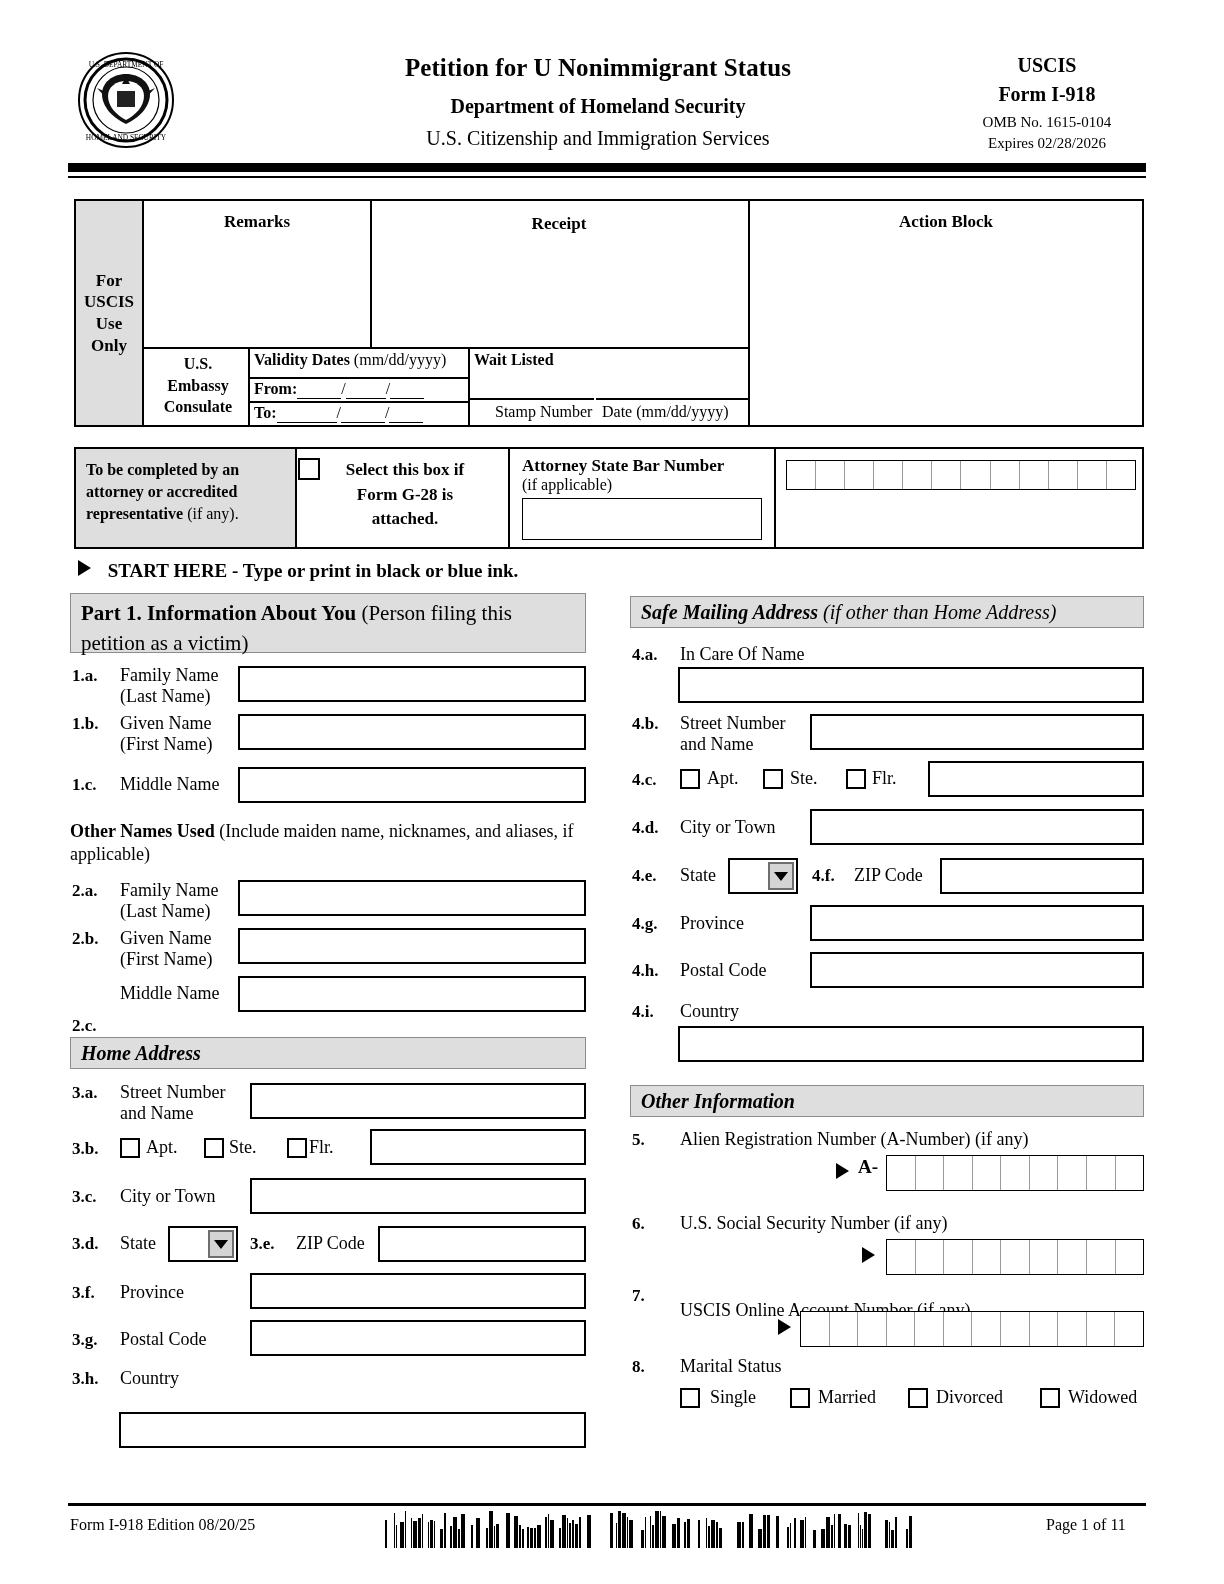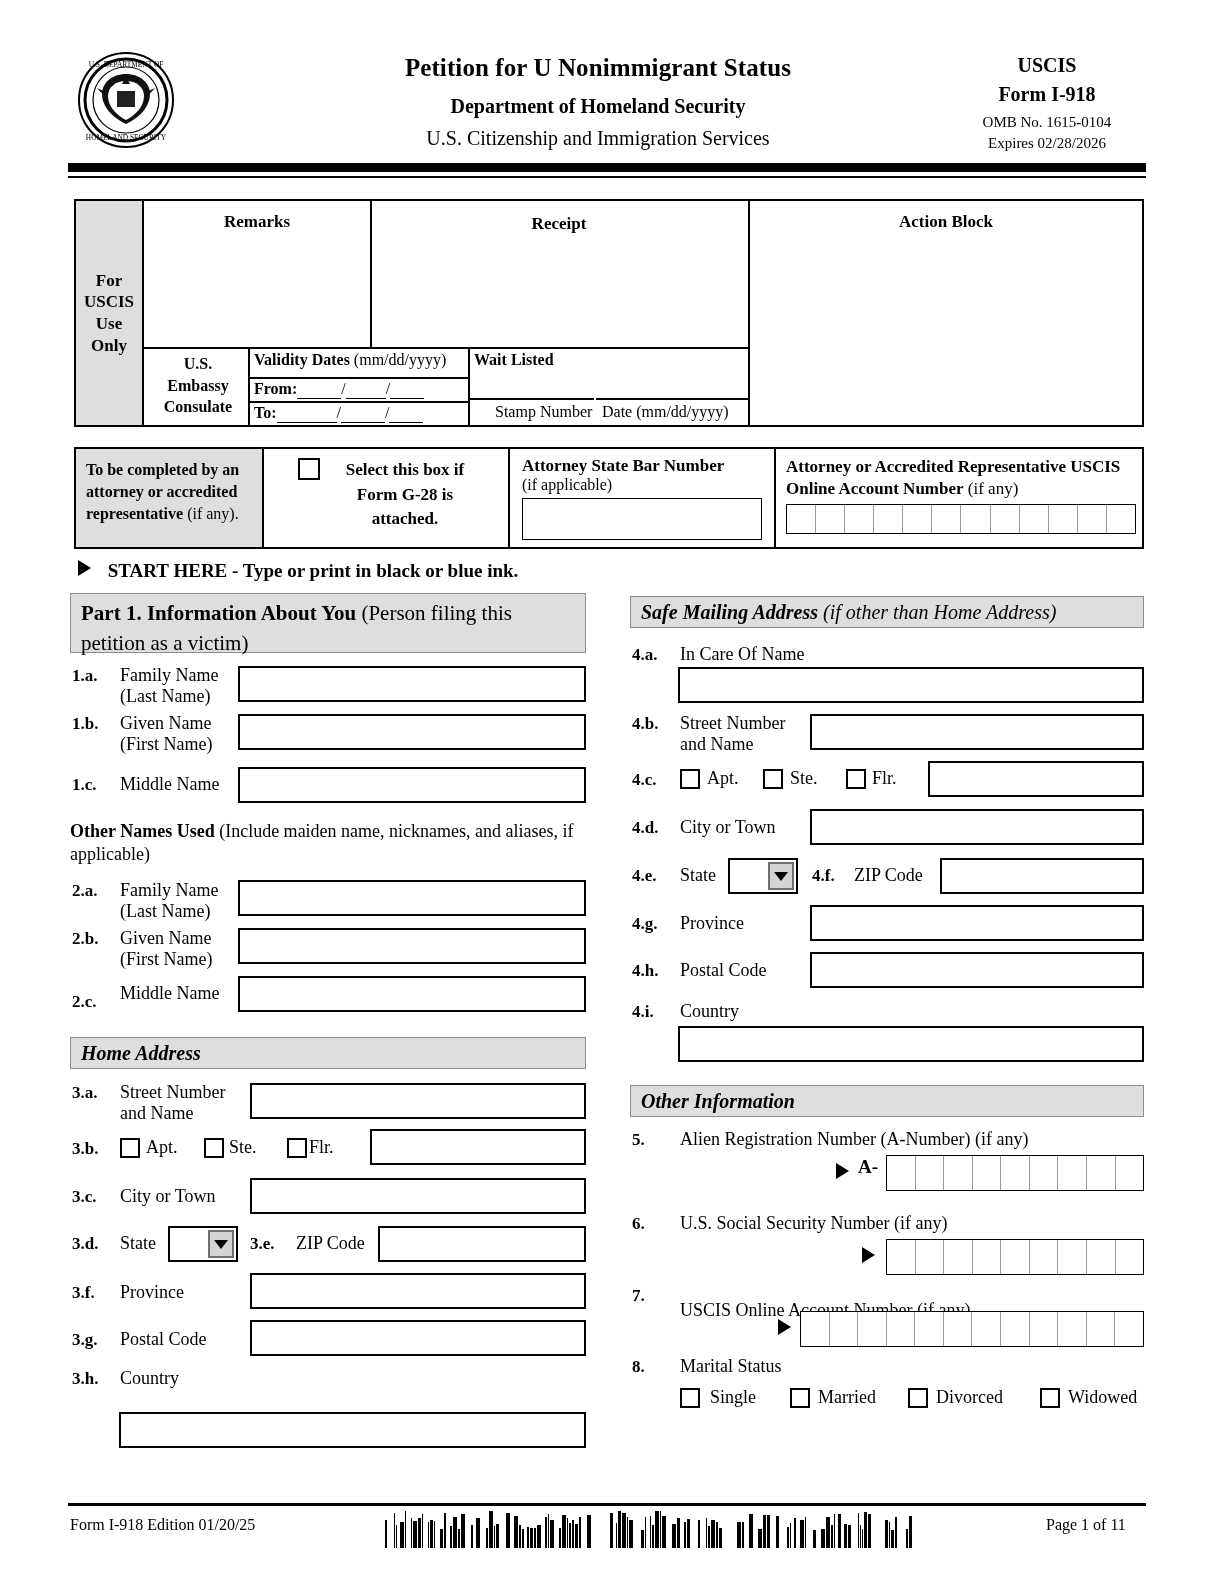--- a/index.html
+++ b/index.html
@@ -35,21 +35,21 @@
   .hsep{position:absolute;height:2px;background:#000;}
   .ub-title{position:absolute;font-size:17px;font-weight:bold;text-align:center;}
 
   .emb-cell{position:absolute;font-size:16px;font-weight:bold;text-align:center;line-height:1.35;}
   .vd-lbl{position:absolute;font-size:16px;}
   .vd-lbl b{font-weight:bold;}
   .ulined{display:inline-block;border-bottom:1.5px solid #000;}
 
   
   #attorney-block{left:74px;top:447px;width:1070px;height:102px;}
-  .ab-1{position:absolute;left:0;top:0;width:188px;height:100%;box-sizing:border-box;border-right:2px solid #000;padding:10px 8px 0 10px;font-size:16px;line-height:1.38;}
+  .ab-1{position:absolute;left:0;top:0;width:221px;height:100%;box-sizing:border-box;border-right:2px solid #000;padding:10px 8px 0 10px;font-size:16px;line-height:1.38;}
   .ab-1 b{font-weight:bold;}
   .ab-2{position:absolute;left:208px;top:0;width:226px;height:100%;box-sizing:border-box;border-right:2px solid #000;padding:9px 0 0 14px;}
   .ab-3{position:absolute;left:434px;top:0;width:266px;height:100%;box-sizing:border-box;border-right:2px solid #000;padding:7px 10px 0 12px;}
   .ab-4{position:absolute;left:700px;top:0;width:370px;height:100%;box-sizing:border-box;padding:7px 8px 0 10px;}
   .cbx{display:inline-block;width:22px;height:22px;border:2px solid #000;box-sizing:border-box;background:#fff;vertical-align:top;}
   .ab2-txt{display:inline-block;margin-left:10px;font-size:17px;font-weight:bold;line-height:1.45;width:150px;vertical-align:top;text-align:center;}
   .ab-h{font-size:17px;font-weight:bold;}
   .ab-s{font-size:16px;}
   .cellrow{display:flex;border:1.5px solid #000;box-sizing:border-box;height:30px;background:#fff;}
   .cellrow > i{flex:1 1 0;border-right:1px solid #9a9a9a;display:block;}
@@ -184,23 +184,20 @@
       <span class="cbx"></span><span class="ab2-txt">Select this box if Form G-28 is attached.</span>
     </div>
     <div class="ab-3">
       <div class="ab-h">Attorney State Bar Number</div>
       <div class="ab-s">(if applicable)</div>
       <div style="margin-top:4px;">
           <div class="bx1" style="position:relative;height:42px;width:240px;"></div>
         </div>
     </div>
     <div class="ab-4">
-      <div class="ab-h" style="line-height:1.3;">
-        <span>Attorney or Accredited Representative USCIS Online Account Number</span><span style="font-weight:normal;"> (if any)</span>
-      </div>
       <div class="cellrow" id="rep-acct-cells" style="margin-top:4px;width:350px;">
           <i></i>
           <i></i>
           <i></i>
           <i></i>
           <i></i>
           <i></i>
           <i></i>
           <i></i>
           <i></i>
@@ -247,21 +244,21 @@
     <span>Family Name</span><br><span>(Last Name)</span>
   </div>
   <div class="inp" style="left:238px;top:880px;width:348px;height:36px;"></div>
 
   <div class="num" style="left:72px;top:929px;">2.b.</div>
   <div class="lab" style="left:120px;top:928px;width:118px;">
     <span>Given Name</span><br><span>(First Name)</span>
   </div>
   <div class="inp" style="left:238px;top:928px;width:348px;height:36px;"></div>
 
-  <div class="num" style="left:72px;top:992px;">2.c.</div>
+  <div class="num" style="left:72px;top:1016px;">2.c.</div>
   <div class="lab" style="left:120px;top:983px;width:118px;">Middle Name</div>
   <div class="inp" style="left:238px;top:976px;width:348px;height:36px;"></div>
 
   <div class="secbar" style="left:70px;top:1037px;width:516px;height:32px;">
     <div class="sub-title">Home Address</div>
   </div>
 
   <div class="num" style="left:72px;top:1083px;">3.a.</div>
   <div class="lab" style="left:120px;top:1082px;width:130px;">
     <span>Street Number</span><br><span>and Name</span>
@@ -413,21 +410,21 @@
   <div class="ckb" style="left:680px;top:1388px;"></div>
   <div class="lab" style="left:710px;top:1387px;">Single</div>
   <div class="ckb" style="left:790px;top:1388px;"></div>
   <div class="lab" style="left:818px;top:1387px;">Married</div>
   <div class="ckb" style="left:908px;top:1388px;"></div>
   <div class="lab" style="left:936px;top:1387px;">Divorced</div>
   <div class="ckb" style="left:1040px;top:1388px;"></div>
   <div class="lab" style="left:1068px;top:1387px;">Widowed</div>
 
   <div id="footer-rule"></div>
-  <div id="footer-left">Form I-918   Edition   01/20/25</div>
+  <div id="footer-left">Form I-918   Edition   08/20/25</div>
   <div id="barcode">
     <svg viewBox="0 0 530 40" width="530" height="40" preserveAspectRatio="none">
       <g id="bc" fill="#000">
           <rect x="0" y="10" width="2" height="28"></rect>
           <rect x="9" y="3" width="1" height="35"></rect>
           <rect x="11" y="15" width="1" height="23"></rect>
           <rect x="15" y="12" width="4" height="26"></rect>
           <rect x="20" y="1" width="1" height="37"></rect>
           <rect x="26" y="8" width="1" height="30"></rect>
           <rect x="28" y="11" width="4" height="27"></rect>

